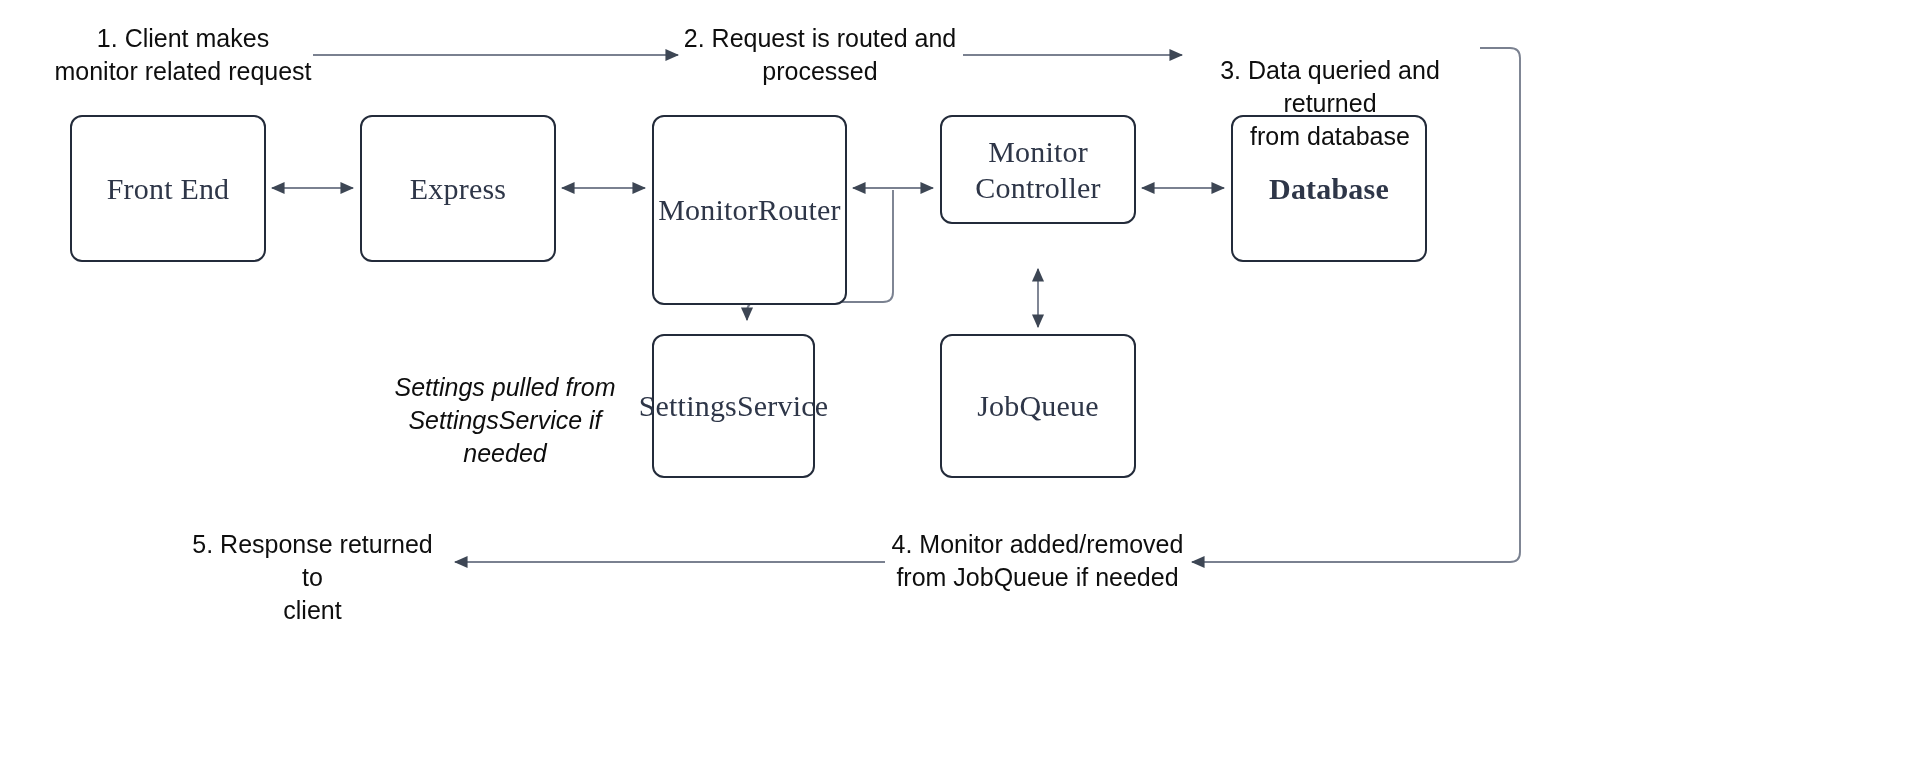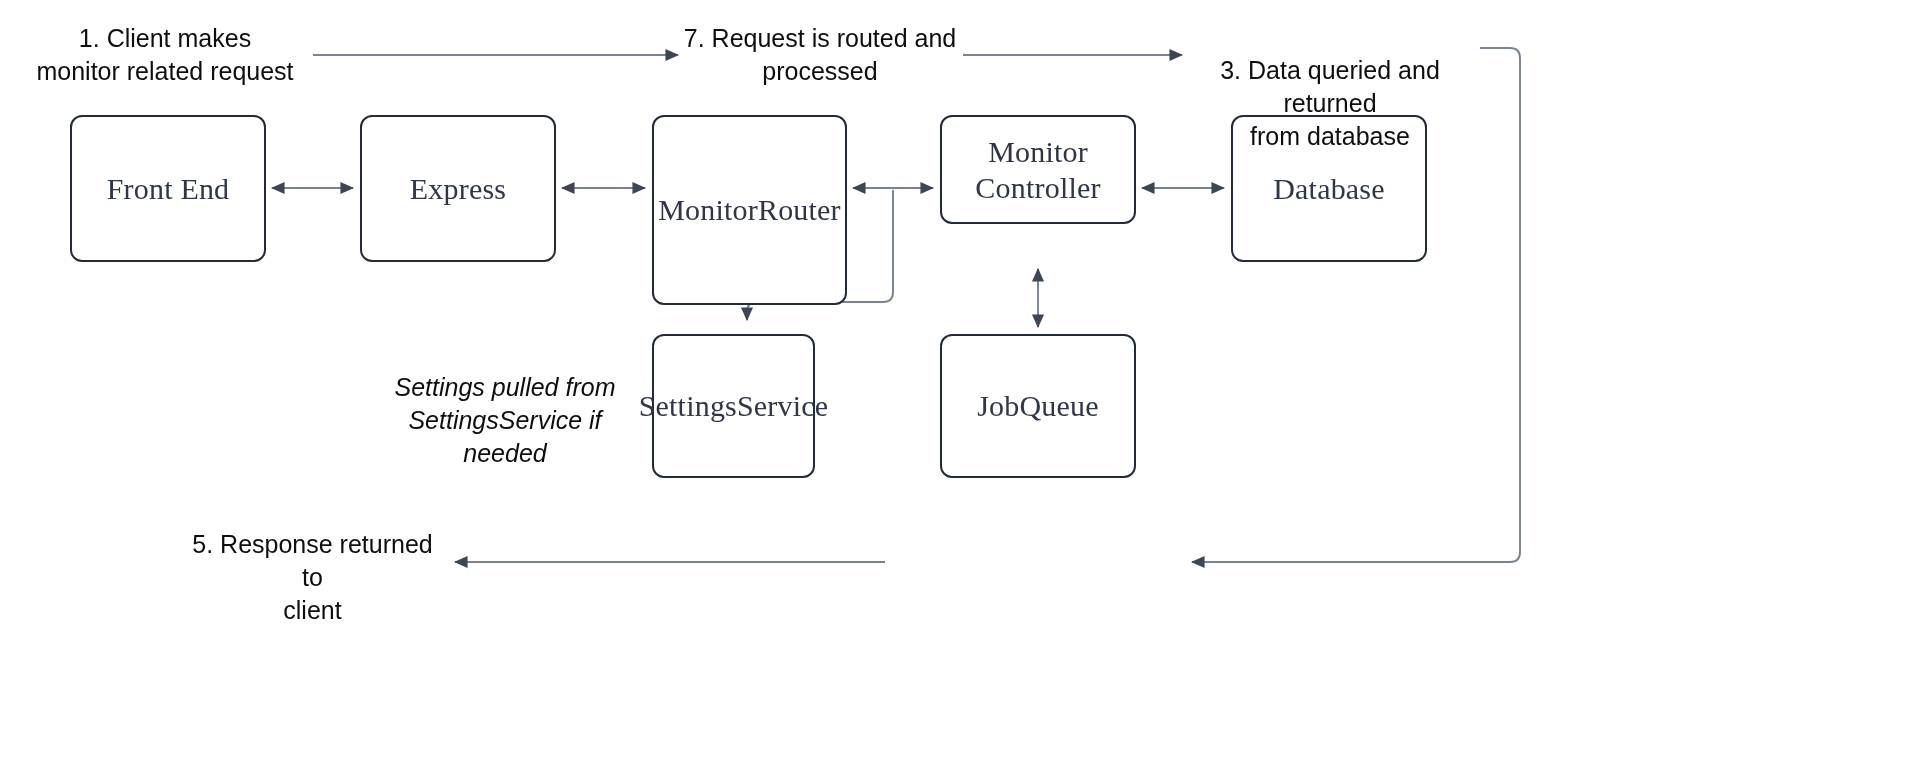--- a/index.html
+++ b/index.html
@@ -114,41 +114,43 @@
 
   <div class="node" style="left:652px;top:115px;width:195px;height:190px;">
     <span class="node-label">MonitorRouter</span>
   </div>
 
   <div class="node" style="left:940px;top:115px;width:196px;height:109px;">
     <span class="node-label">Monitor
 Controller</span>
   </div>
 
-  <div class="node" style="left:1231px;top:115px;width:196px;height:147px;">
+  <div class="node" style="left:1231px;top:115px;width:196px;height:147px;font-weight:bold;">
     <span class="node-label">Database</span>
   </div>
 
   <div class="node" style="left:652px;top:334px;width:163px;height:144px;">
     <span class="node-label">SettingsService</span>
   </div>
 
   <div class="node" style="left:940px;top:334px;width:196px;height:144px;">
     <span class="node-label">JobQueue</span>
   </div>
 
-  <div class="step" style="left:10px;top:22px;width:310px;">1.  Client makes
+  <div class="step" style="left:28px;top:22px;width:310px;">1.  Client makes
 monitor related request</div>
 
-  <div class="step" style="left:675px;top:22px;width:290px;">7.  Request is routed and
+  <div class="step" style="left:675px;top:22px;width:290px;">2.  Request is routed and
 processed</div>
 
   <div class="step" style="left:1175px;top:22px;width:310px;margin-top:32px;">3. Data queried and returned
 from database</div>
 
+  <div class="step" style="left:890px;top:528px;width:295px;">4.  Monitor added/removed
+from JobQueue if needed</div>
 
   <div class="step" style="left:185px;top:528px;width:255px;">5.  Response returned to
 client</div>
 
   <div class="note" style="left:370px;top:371px;width:270px;">Settings pulled from
 SettingsService if needed</div>
 
 </div>
 
 </body></html>

